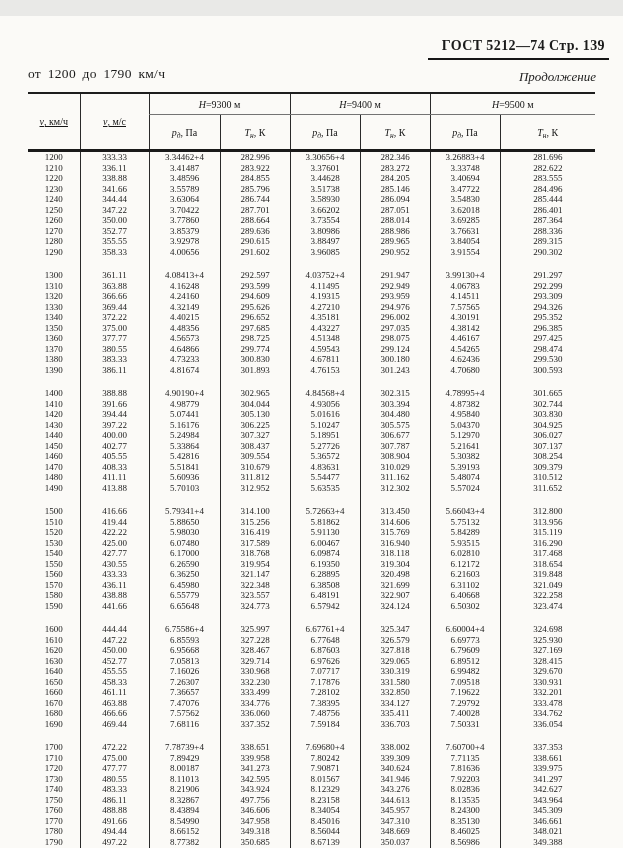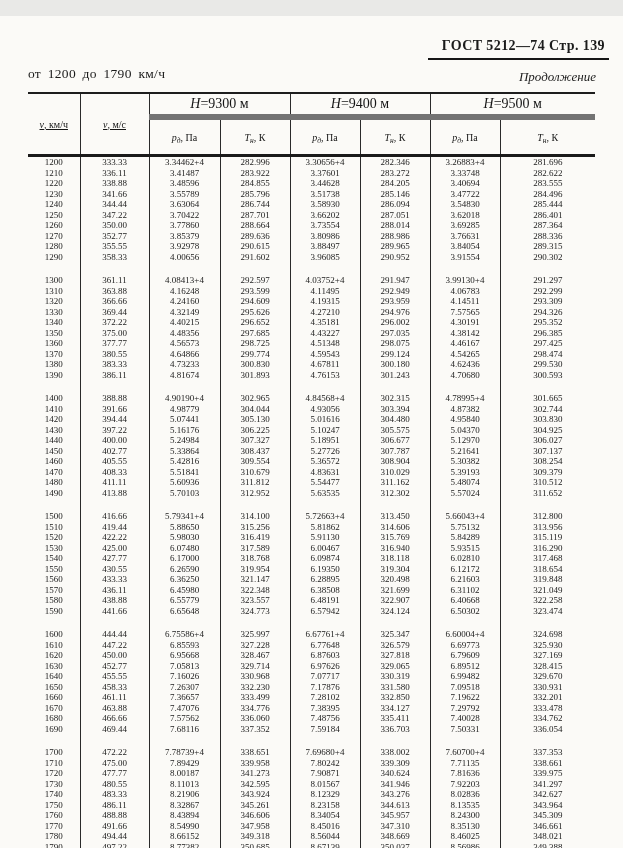--- a/index.html
+++ b/index.html
@@ -52,22 +52,22 @@
     border-top:2px solid #1d1d1d;
   }
   td{padding:0;text-align:center;vertical-align:middle;overflow:hidden;white-space:nowrap;}
   .bl{border-left:1px solid #2a2a2a;}
   thead td{
     font-size:10.5px;
     color:#151515;
   }
   tr.group-row td.gh{
     height:20px;
-    border-bottom:6px solid #737373;
-    font-size:14px;
+    border-bottom:1px solid #737373;
+    font-size:10px;
   }
   tr.group-row td.vh{
     font-size:10px;
     text-decoration:underline;
   }
   tr.sub-row td{
     height:34px;
     font-size:10px;
   }
   thead tr.sub-row td, thead td.vh{
@@ -727,21 +727,21 @@
             <td class="bl">343.924</td>
             <td class="bl">8.12329</td>
             <td class="bl">343.276</td>
             <td class="bl">8.02836</td>
             <td class="bl">342.627</td>
           </tr>
           <tr>
             <td>1750</td>
             <td class="bl">486.11</td>
             <td class="bl">8.32867</td>
-            <td class="bl">345.261</td>
+            <td class="bl">497.756</td>
             <td class="bl">8.23158</td>
             <td class="bl">344.613</td>
             <td class="bl">8.13535</td>
             <td class="bl">343.964</td>
           </tr>
           <tr>
             <td>1760</td>
             <td class="bl">488.88</td>
             <td class="bl">8.43894</td>
             <td class="bl">346.606</td>

